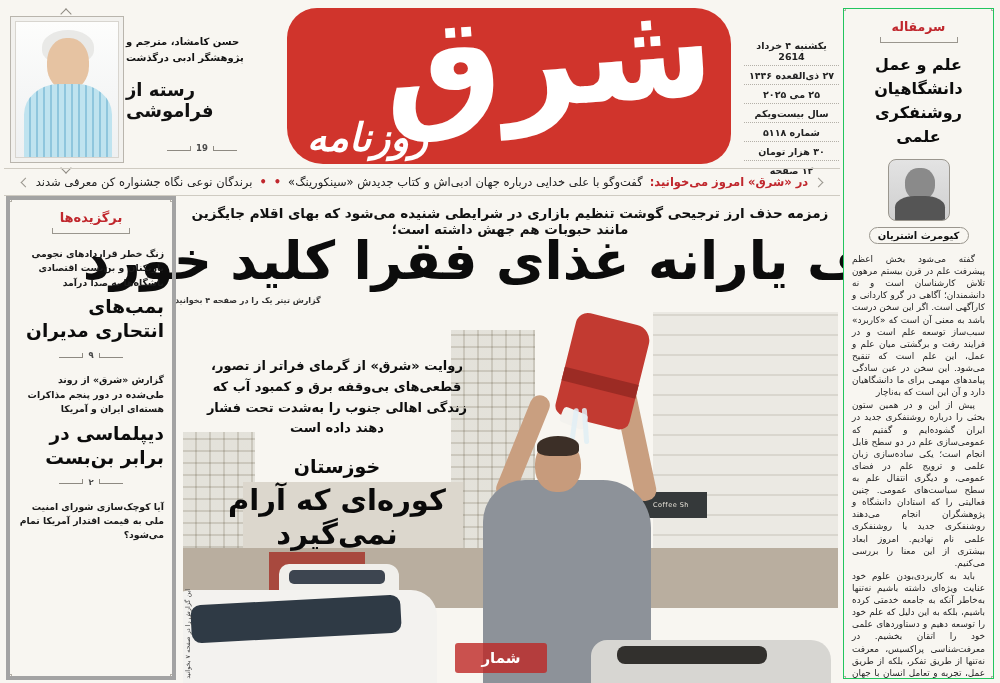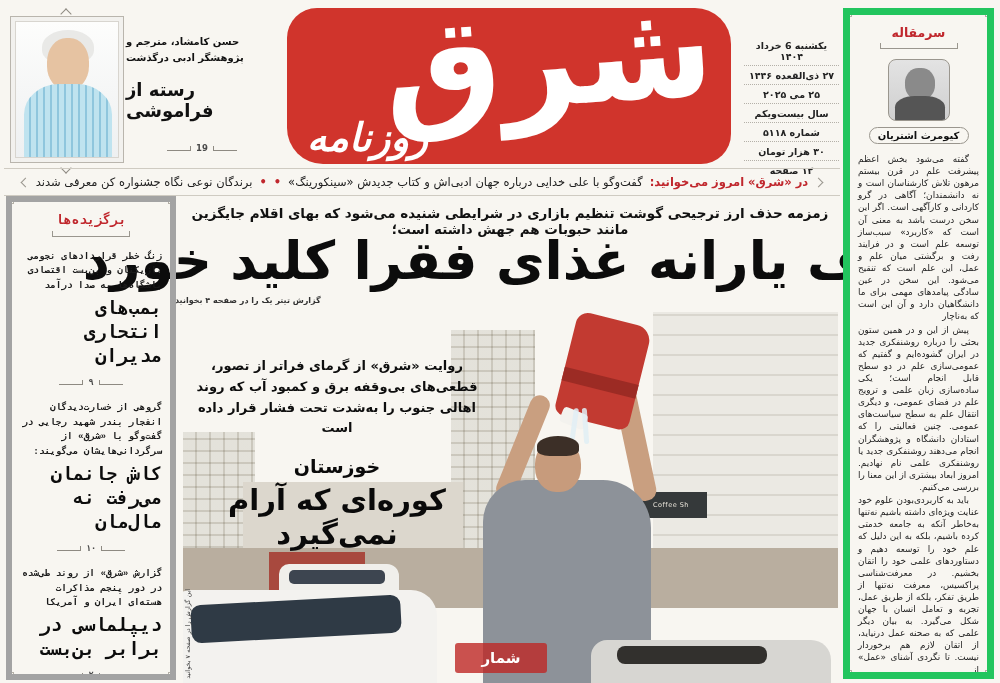--- a/index.html
+++ b/index.html
@@ -40,21 +40,21 @@
   .strip { position:absolute; left:4px; top:168px; width:836px; height:28px; display:flex; align-items:center; justify-content:center; gap:7px; direction:rtl; border-top:1px solid #cfcbc2; border-bottom:1px solid #cfcbc2; font-size:11.5px; color:#222; }
   .strip .lbl { color:#c0272d; font-weight:bold; }
   .strip .dot { color:#c0272d; font-weight:bold; }
   .angle { width:7px; height:7px; border-left:1px solid #9a968e; border-bottom:1px solid #9a968e; }
   .angle.l { transform:rotate(45deg); } .angle.r { transform:rotate(225deg); }
   
   .lead-k { position:absolute; left:182px; top:205px; width:656px; text-align:center; font-size:13.5px; font-weight:bold; color:#111; direction:rtl; }
   .lead-h { position:absolute; left:180px; top:222px; width:660px; height:76px; display:flex; align-items:center; justify-content:center; font-size:53px; font-weight:900; color:#0c0c0c; direction:rtl; white-space:nowrap; letter-spacing:-1px; }
   .lead-n { position:absolute; left:175px; top:296px; font-size:8px; color:#333; font-weight:bold; direction:rtl; }
   
-  .hl { position:absolute; left:6px; top:196px; width:170px; height:484px; border:6px solid #a3a3a3; padding:10px 8px 0; overflow:hidden;font-family:Liberation Mono, monospace; }
+  .hl { position:absolute; left:6px; top:196px; width:170px; height:484px; border:4px solid #a3a3a3; padding:10px 8px 0; overflow:hidden; }
   .hl-title { text-align:center; color:#c0272d; font-weight:bold; font-size:13px; letter-spacing:2px; }
   .hl-item { margin-top:13px; text-align:right; direction:rtl; }
   .hl-item .k { font-size:9.3px; font-weight:bold; color:#1a1a1a; line-height:1.55; }
   .hl-item .t { font-size:18.5px; font-weight:900; color:#0c0c0c; line-height:1.3; margin-top:5px; }
   .hl-item .pgmark { margin-top:7px; }
   
   .photo { position:absolute; left:183px; top:312px; width:655px; height:371px; overflow:hidden; background:linear-gradient(#c6cfd5 0%,#dfe2e0 55%,#edecе8 100%); }
   .bld { position:absolute; }
   .win-grid { background:repeating-linear-gradient(0deg,#f1f0ec 0 10px,#d7d4cc 10px 12px),repeating-linear-gradient(90deg,#f1f0ec 0 12px,#d7d4cc 12px 14px); background-blend-mode:multiply; }
   .caption { position:absolute; left:8px; top:44px; width:292px; text-align:center; direction:rtl; z-index:5; }
@@ -79,21 +79,21 @@
   
   .car-front { position:absolute; left:-14px; top:278px; width:268px; height:110px; background:#f3f2ef; border-radius:22px 26px 0 0; z-index:4; }
   .car-front .glass { position:absolute; left:22px; top:10px; width:210px; height:38px; background:#2f3a45; border-radius:10px; transform:rotate(-3deg); }
   .car-right { position:absolute; left:408px; top:328px; width:240px; height:52px; background:#d7d6d2; border-radius:16px 20px 4px 4px; z-index:3; }
   .car-right .glass { position:absolute; left:26px; top:6px; width:150px; height:18px; background:#32302d; border-radius:8px; }
   .car-mid { position:absolute; left:96px; top:252px; width:120px; height:44px; background:#f0efeb; border-radius:10px 12px 3px 3px; z-index:2; }
   .car-mid .glass { position:absolute; left:10px; top:6px; width:96px; height:14px; background:#3d4550; border-radius:5px; }
   .shopband { position:absolute; left:0; top:236px; width:655px; height:60px; background:#b9ae9f; z-index:1; }
   .shopred { position:absolute; left:86px; top:240px; width:96px; height:48px; background:#a8493e; z-index:1; }
   
-  .ed { position:absolute; left:843px; top:8px; width:151px; height:671px; border:7px solid #22c55e; padding:10px 8px 0; overflow:hidden; background:#f8f6f1; }
+  .ed { position:absolute; left:843px; top:8px; width:151px; height:671px; border:1px solid #22c55e; padding:10px 8px 0; overflow:hidden; background:#f8f6f1; }
   .ed-sec { text-align:center; color:#c0272d; font-weight:bold; font-size:12.5px; letter-spacing:2px; }
   .ed-title { text-align:center; font-size:16px; font-weight:900; color:#0c0c0c; line-height:1.5; margin-top:10px; direction:rtl; }
   .ed-photo { width:62px; height:62px; margin:10px auto 0; border:1px solid #9a968e; border-radius:8px; background:linear-gradient(#e3e3e3,#cfcfcf); position:relative; overflow:hidden; }
   .ed-photo .h { position:absolute; left:16px; top:8px; width:30px; height:32px; background:#8a8a8a; border-radius:45%; }
   .ed-photo .s { position:absolute; left:6px; top:36px; width:50px; height:28px; background:#555; border-radius:40% 40% 0 0; }
   .ed-name { width:100px; margin:6px auto 0; border:1px solid #9a968e; border-radius:9px; font-size:10px; font-weight:bold; text-align:center; padding:2px 0; color:#111; direction:rtl; }
   .ed-body { margin-top:9px; font-size:8.9px; line-height:1.36; color:#222; text-align:justify; direction:rtl; }
   .ed-body p { text-indent:10px; margin-bottom:1px; }
 </style>
 </head>
@@ -118,21 +118,21 @@
       <span>19</span>
       <span class="tick r"></span>
     </div>
   </div>
 
   <div class="mast">
     <div class="logo fa">شرق</div>
     <div class="sub fa">روزنامه</div>
   </div>
   <div class="dates">
-    <div class="row fa">یکشنبه 6 خرداد ۱۴۰۴</div>
+    <div class="row fa">یکشنبه ۴ خرداد 2614</div>
     <div class="row fa">۲۷ ذی‌القعده ۱۴۴۶</div>
     <div class="row fa">۲۵ می ۲۰۲۵</div>
     <div class="row fa">سال بیست‌ویکم</div>
     <div class="row fa">شماره ۵۱۱۸</div>
     <div class="row fa">۳۰ هزار تومان</div>
     <div class="row fa">۱۲ صفحه</div>
   </div>
 
   <div class="strip">
     <i class="angle r"></i>
@@ -155,29 +155,20 @@
     <i class="cor br"></i>
     <div class="hl-title fa">برگزیده‌ها</div>
     <div class="sec-orn"></div>
 
     <div class="hl-item">
       <div class="k">زنگ خطر قراردادهای نجومی بازیکنان و بن‌بست اقتصادی باشگاه‌ها به صدا درآمد</div>
       <div class="t">بمب‌های انتحاری مدیران</div>
       <div class="pgmark">
         <span class="tick l"></span>
         <span>۹</span>
-        <span class="tick r"></span>
-      </div>
-    </div>
-    <div class="hl-item">
-      <div class="k">گروهی از خسارت‌دیدگان انفجار بندر شهید رجایی در گفت‌وگو با «شرق» از سرگردانی‌هایشان می‌گویند:</div>
-      <div class="t">کاش جانمان می‌رفت نه مال‌مان</div>
-      <div class="pgmark">
-        <span class="tick l"></span>
-        <span>۱۰</span>
         <span class="tick r"></span>
       </div>
     </div>
     <div class="hl-item">
       <div class="k">گزارش «شرق» از روند طی‌شده در دور پنجم مذاکرات هسته‌ای ایران و آمریکا</div>
       <div class="t">دیپلماسی در برابر بن‌بست</div>
       <div class="pgmark">
         <span class="tick l"></span>
         <span>۲</span>
         <span class="tick r"></span>
@@ -214,35 +205,39 @@
     <div class="torso"></div>
 
     <div class="car-right">
         <div class="glass"></div>
       </div>
     <div class="car-front">
         <div class="glass"></div>
       </div>
 
     <div class="caption">
-      <div class="k">روایت «شرق» از گرمای فراتر از تصور، قطعی‌های بی‌وقفه برق و کمبود آب که روند اهالی جنوب را به‌شدت تحت فشار قرار داده است</div>
+      <div class="k">روایت «شرق» از گرمای فراتر از تصور، قطعی‌های بی‌وقفه برق و کمبود آب که زندگی اهالی جنوب را به‌شدت تحت فشار دهند داده است</div>
       <div class="t1">خوزستان</div>
       <div class="t2">کوره‌ای که آرام نمی‌گیرد</div>
     </div>
     <div class="vcredit">این گزارش را در صفحه ۷ بخوانید</div>
     <div class="wmark">شمار</div>
   </div>
 
   <div class="ed">
     <i class="cor tl"></i>
     <i class="cor tr"></i>
     <i class="cor bl"></i>
     <i class="cor br"></i>
     <div class="ed-sec fa">سرمقاله</div>
     <div class="sec-orn"></div>
+    <div class="ed-title">
+      <span>علم و عمل دانشگاهیان</span><br>
+      <span>روشنفکری علمی</span>
+    </div>
     <div class="ed-photo">
       <div class="h"></div>
       <div class="s"></div>
     </div>
     <div class="ed-name">کیومرث اشتریان</div>
     <div class="ed-body">
       <p>گفته می‌شود بخش اعظم پیشرفت علم در قرن بیستم مرهون تلاش کارشناسان است و نه دانشمندان؛ آگاهی در گرو کاردانی و کارآگهی است. اگر این سخن درست باشد به معنی آن است که «کاربرد» سبب‌ساز توسعه علم است و در فرایند رفت و برگشتی میان علم و عمل، این علم است که تنقیح می‌شود. این سخن در عین سادگی پیامدهای مهمی برای ما دانشگاهیان دارد و آن این است که به‌ناچار</p>
       <p>پیش از این و در همین ستون بحثی را درباره روشنفکری جدید در ایران گشوده‌ایم و گفتیم که عمومی‌سازی علم در دو سطح قابل انجام است؛ یکی ساده‌سازی زبان علمی و ترویج علم در فضای عمومی، و دیگری انتقال علم به سطح سیاست‌های عمومی. چنین فعالیتی را که استادان دانشگاه و پژوهشگران انجام می‌دهند روشنفکری جدید یا روشنفکری علمی نام نهادیم. امروز ابعاد بیشتری از این معنا را بررسی می‌کنیم.</p>
       <p>باید به کاربردی‌بودن علوم خود عنایت ویژه‌ای داشته باشیم نه‌تنها به‌خاطر آنکه به جامعه خدمتی کرده باشیم، بلکه به این دلیل که علم خود را توسعه دهیم و دستاوردهای علمی خود را اتقان بخشیم. در معرفت‌شناسی پراکسیس، معرفت نه‌تنها از طریق تفکر، بلکه از طریق عمل، تجربه و تعامل انسان با جهان شکل می‌گیرد. به بیان دیگر علمی که به صحنه عمل درنیاید، از اتقان لازم هم برخوردار نیست. تا نگردی آشنای «عمل» از</p>
 

